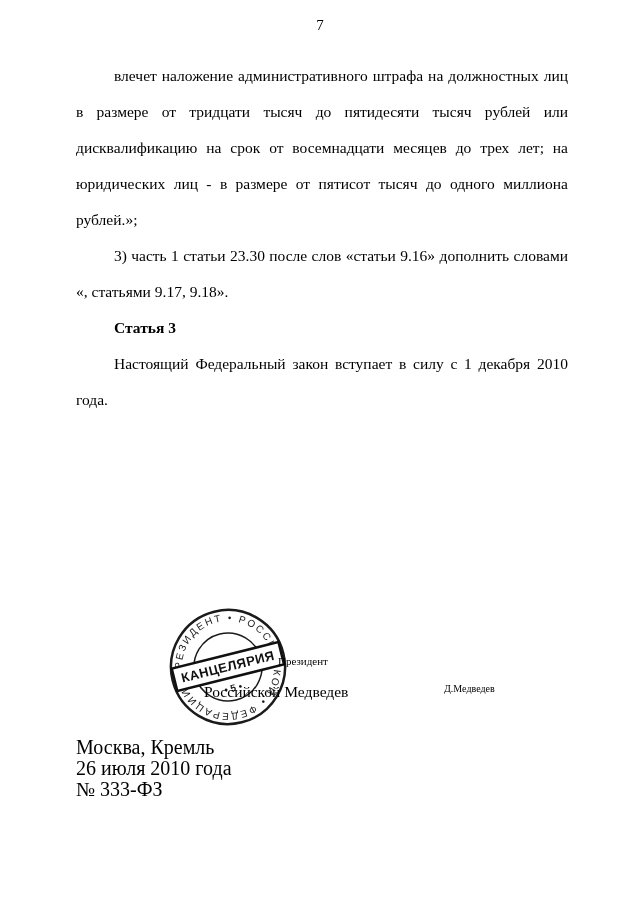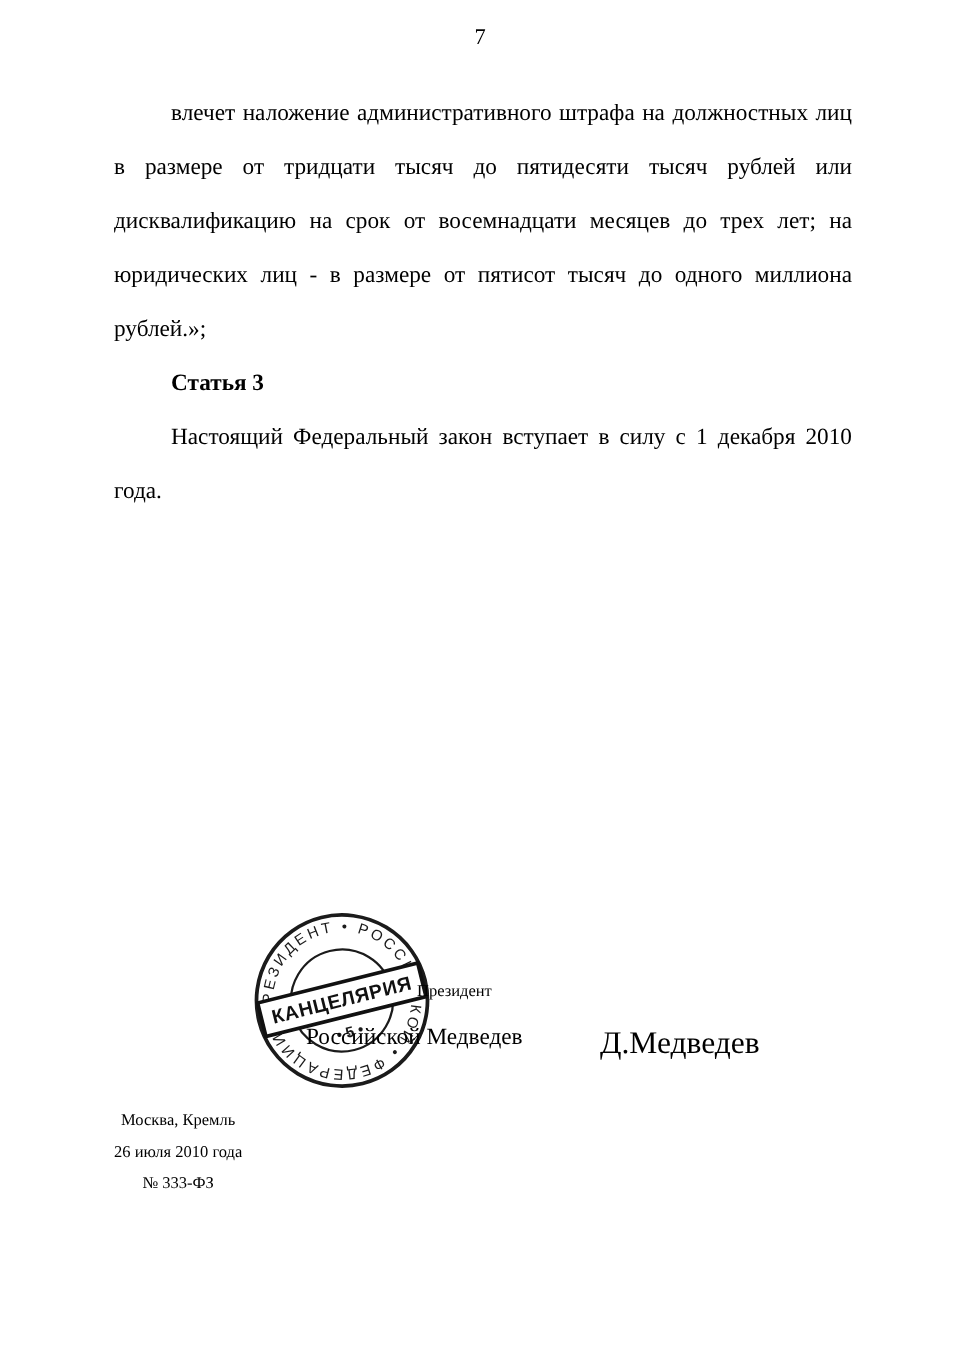--- a/index.html
+++ b/index.html
@@ -39,31 +39,30 @@
     font-size: 11px;
   }
   .sig-rf {
     position: absolute;
     left: 204px;
     top: 683px;
     font-size: 15.5px;
   }
   .sig-name {
     position: absolute;
-    left: 400px;
+    left: 444px;
     top: 683px;
-    font-size: 21px;
+    font-size: 10px;
   }
   .footer {
     position: absolute;
     left: 76px;
     top: 737px;
-    font-size: 11px;
+    font-size: 20px;
     line-height: 21px;
-    text-align: center;
   }
   .stamp {
     position: absolute;
     left: 150px;
     top: 589px;
     transform: rotate(-14deg);
   }
   .stamp-ring-text {
     font-family: "Liberation Sans", sans-serif;
     font-size: 10px;
@@ -86,20 +85,21 @@
 </style>
 </head>
 <body>
 
 <div class="page">
 
   <div class="page-number">7</div>
 
   <div class="content">
     <p class="para indent">влечет наложение административного штрафа на должностных лиц в размере от тридцати тысяч до пятидесяти тысяч рублей или дисквалификацию на срок от восемнадцати месяцев до трех лет; на юридических лиц - в размере от пятисот тысяч до одного миллиона рублей.»;</p>
+    <p class="para indent">3) часть 1 статьи 23.30 после слов «статьи 9.16» дополнить словами «, статьями 9.17, 9.18».</p>
     <p class="para indent bold">Статья 3</p>
     <p class="para indent">Настоящий Федеральный закон вступает в силу с 1 декабря 2010 года.</p>
   </div>
 
   <svg class="stamp" width="156" height="156" viewBox="0 0 156 156" aria-hidden="true">
     <defs>
       <path id="stamp-circle" d="M 78,78 m -46,0 a 46,46 0 1,1 92,0 a 46,46 0 1,1 -92,0"></path>
     </defs>
     <circle cx="78" cy="78" r="57" fill="none" stroke="#1b1b1b" stroke-width="2.5"></circle>
     <circle cx="78" cy="78" r="34" fill="none" stroke="#1b1b1b" stroke-width="1.5"></circle>

